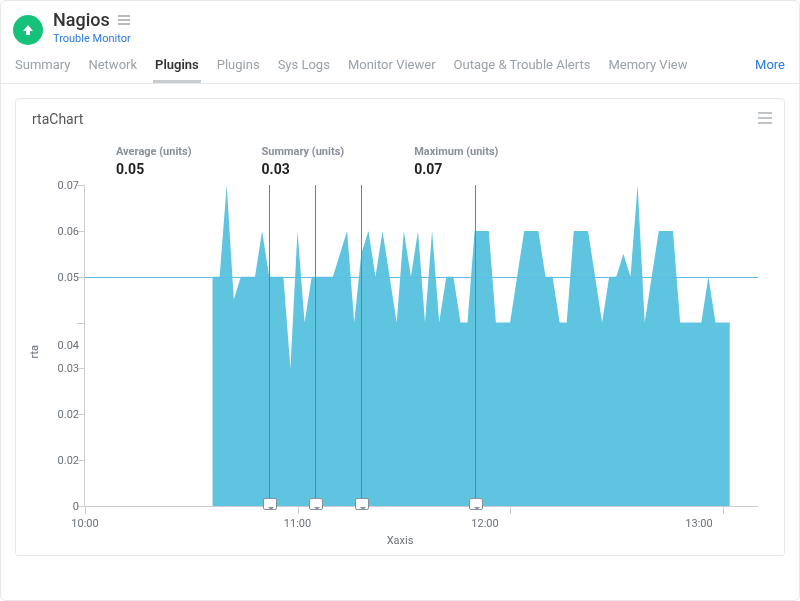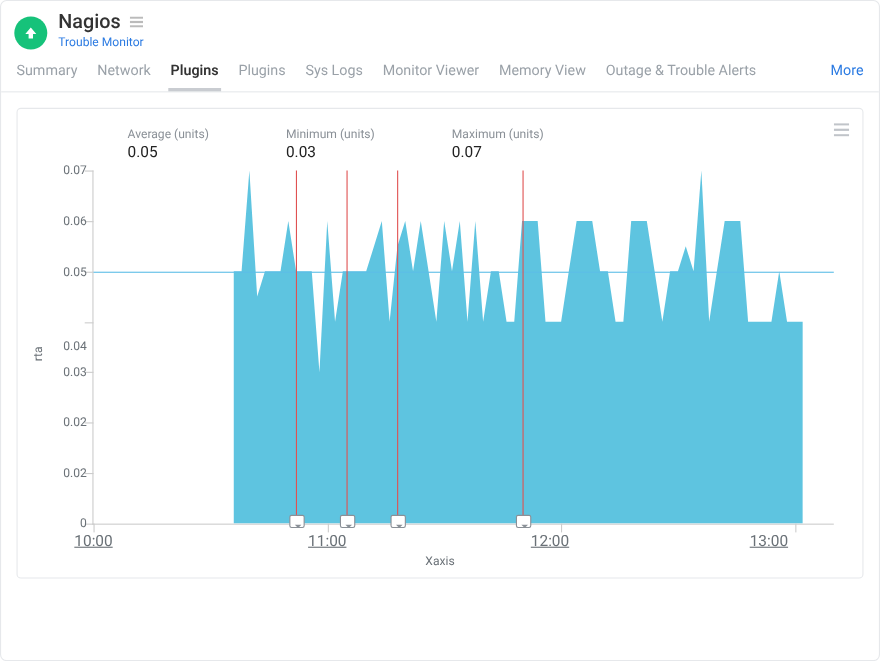--- a/index.html
+++ b/index.html
@@ -16,31 +16,31 @@
   
   .tabs { display: flex; align-items: flex-start; border-bottom: 1px solid #e6e8eb; padding: 0 12px; gap: 14px; font-size: 13px; }
   .tab { padding: 8px 2px; color: #9aa1a8; cursor: pointer; border-bottom: 3px solid transparent; white-space: nowrap; }
   .tab.active { color: #333; font-weight: 600; border-bottom-color: #c9ccd1; }
   .more { margin-left: auto; color: #2a7ae2; cursor: pointer; font-size: 13px; padding: 8px 2px; white-space: nowrap; }
   
   .content { padding: 14px; }
   .panel { border: 1px solid #e6e8eb; border-radius: 4px; padding: 12px 16px 10px 16px; position: relative; }
   .panel-title { font-size: 14px; color: #555; }
   .panel-menu { position: absolute; right: 12px; top: 10px; color: #c0c4c9; }
-  .stats { display: flex; gap: 70px; margin: 4px 0 8px 84px; }
+  .stats { display: flex; gap: 70px; margin: 18px 0 8px 84px; font-weight: bold; }
   .stat .lbl { font-size: 11px; color: #8a9097; }
   .stat .val { font-size: 14px; color: #222; margin-top: 3px; }
   
   .chartwrap { position: relative; height: 360px; }
   .ylabel { position: absolute; left: 0; top: 50%; transform: translate(-4px,-50%) rotate(-90deg); transform-origin: top left; font-size: 11px; color: #6a7177; }
   .plot { position: absolute; left: 52px; right: 10px; top: 0; bottom: 38px; border-left: 1px solid #ccc; border-bottom: 1px solid #ccc; }
   .tick-y { position: absolute; left: -8px; width: 8px; border-top: 1px solid #ccc; }
   .tick-y-lbl { position: absolute; left: -46px; width: 40px; text-align: right; font-size: 11px; color: #6a7177; transform: translateY(-50%); }
   .tick-x { position: absolute; bottom: -8px; height: 8px; border-left: 1px solid #ccc; }
-  .tick-x-lbl { position: absolute; bottom: -24px; transform: translateX(-50%); font-size: 14px; color: #6a7177; text-decoration: underline; }
+  .tick-x-lbl { position: absolute; bottom: -24px; transform: translateX(-50%); font-size: 11px; color: #6a7177; }
   .xlabel-lbl { position: absolute; bottom: -2px; left: 50%; transform: translateX(-50%); font-size: 11px; color: #6a7177; }
   .area-svg { position: absolute; inset: 0; width: 100%; height: 100%; }
   .refline { position: absolute; left: 0; right: 0; border-top: 1px solid #5dbde6; }
   .marker { position: absolute; bottom: 0; width: 0; border-left: 1px solid #e05252; }
   .marker .note { position: absolute; bottom: -4px; left: -7px; width: 14px; height: 12px; background: #fff; border: 1px solid #8a9097; border-radius: 2px; }
   .marker .note::after { content: ""; position: absolute; bottom: -4px; left: 4px; width: 0; height: 0; border: 3px solid transparent; border-top-color: #8a9097; }
 </style>
 </head>
 <body>
 
@@ -66,41 +66,42 @@
     </div>
   </div>
 
   <div class="tabs" id="tabs">
       <div class="tab">Summary</div>
       <div class="tab">Network</div>
       <div class="tab active">Plugins</div>
       <div class="tab">Plugins</div>
       <div class="tab">Sys Logs</div>
       <div class="tab">Monitor Viewer</div>
+      <div class="tab">Outage &amp; Trouble Alerts</div>
       <div class="tab">Memory View</div>
-      <div class="tab">Outage &amp; Trouble Alerts</div>
       <div class="more">More</div>
     </div>
 
   <div class="content">
     <div class="panel">
+      <div class="panel-title">rtaChart</div>
       <div class="panel-menu">
         <svg width="14" height="12" viewBox="0 0 14 12">
             <rect y="0" width="14" height="2" fill="currentColor"></rect>
             <rect y="5" width="14" height="2" fill="currentColor"></rect>
             <rect y="10" width="14" height="2" fill="currentColor"></rect>
           </svg>
       </div>
       <div class="stats">
         <div class="stat">
           <div class="lbl">Average (units)</div>
           <div class="val">0.05</div>
         </div>
         <div class="stat">
-          <div class="lbl">Minimum (units)</div>
+          <div class="lbl">Summary (units)</div>
           <div class="val">0.03</div>
         </div>
         <div class="stat">
           <div class="lbl">Maximum (units)</div>
           <div class="val">0.07</div>
         </div>
       </div>
 
       <div class="chartwrap">
         <div class="ylabel">rta</div>
@@ -122,21 +123,21 @@
             <div class="tick-y-lbl" style="top: 91.7143px;">0.05</div>
             <div class="tick-y" style="top: 45.8571px;"></div>
             <div class="tick-y-lbl" style="top: 45.8571px;">0.06</div>
             <div class="tick-y" style="top: 0px;"></div>
             <div class="tick-y-lbl" style="top: 0px;">0.07</div>
             <div class="tick-x" style="left: 0px;"></div>
             <div class="tick-x-lbl" style="left: 0px;">10:00</div>
             <div class="tick-x" style="left: 212.526px;"></div>
             <div class="tick-x-lbl" style="left: 212.526px; text-align: center;">11:00</div>
             <div class="tick-x" style="left: 425.053px;"></div>
-            <div class="tick-x-lbl" style="left: 415px;">12:00</div>
+            <div class="tick-x-lbl" style="left: 400px;">12:00</div>
             <div class="tick-x" style="left: 637.579px;"></div>
             <div class="tick-x-lbl" style="left: 614px;">13:00</div>
             <div class="refline" style="top: 91.7143px;"></div>
             <div class="marker" style="left: 184.189px; height: 321px;">
               <div class="note"></div>
             </div>
             <div class="marker" style="left: 230.237px; height: 321px;">
               <div class="note"></div>
             </div>
             <div class="marker" style="left: 276.284px; height: 321px;">

